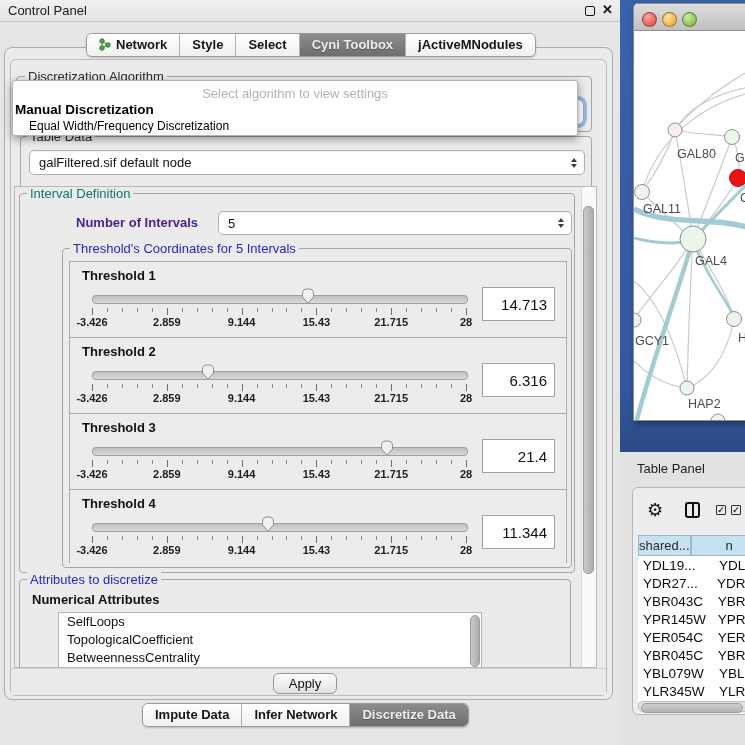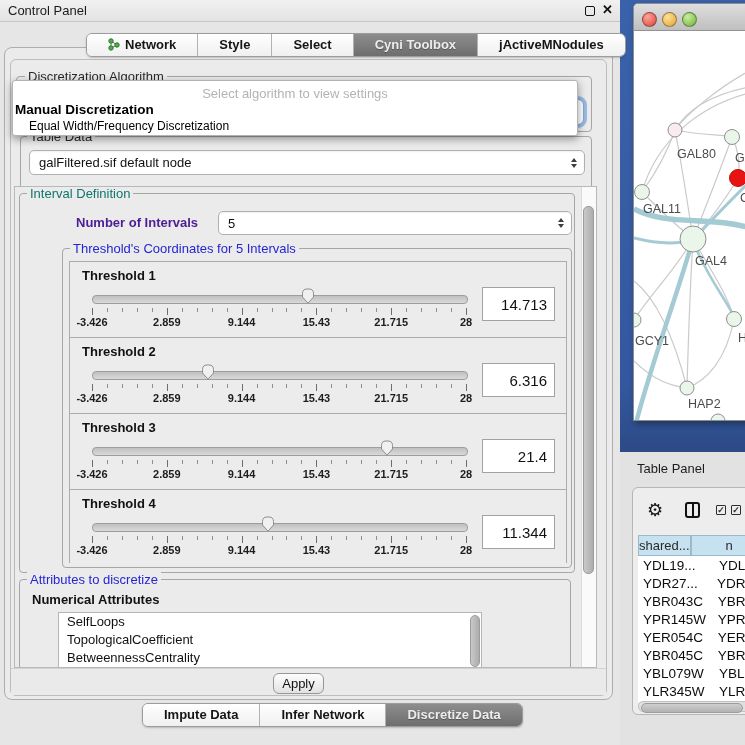--- a/index.html
+++ b/index.html
@@ -12,21 +12,21 @@
   .title-text{left:8px;top:3px;font-size:13px;color:#1b1b1b}
   .float-box{left:585px;top:6px;width:10px;height:10px;border:1.6px solid #111;border-radius:2px}
   .close-x{left:602px;top:2px;font-size:13px;font-weight:700;color:#111}
   .outer-panel{left:4px;top:47px;width:609px;height:653px;background:#ebebeb;
                border:1px solid #adadad;border-radius:8px}
   .inner-panel{left:10px;top:59px;width:597px;height:637px;background:#ebebeb;
                border:1px solid #bdbdbd;border-radius:6px}
   
   .tabgrp{display:flex;border:1px solid #9c9c9c;border-radius:6px;overflow:hidden;
           box-shadow:0 1px 2px rgba(0,0,0,.2);z-index:30}
-  .tab{padding:3px 21px 4px;font-size:13px;font-weight:700;color:#151515;white-space:nowrap;
+  .tab{padding:3px 12px 4px;font-size:13px;font-weight:700;color:#151515;white-space:nowrap;
        background:linear-gradient(#ffffff,#f0f0f0);border-right:1px solid #b2b2b2;
        display:flex;align-items:center;gap:5px}
   .tab:last-child{border-right:none}
   .tab.sel{background:linear-gradient(#8d8d8d,#6e6e6e);color:#ededed;text-shadow:0 1px 1px rgba(0,0,0,.3)}
   
   .group{border:1px solid #a6a6a6;border-radius:4px}
   .glabel{position:absolute;background:#ebebeb;padding:0 3px;font-size:13px;line-height:15px;white-space:nowrap}
   .combo{background:#fff;border:1px solid #b0b0b0;border-radius:5px;font-size:13px;color:#111;
          display:flex;align-items:center;padding-left:9px;box-shadow:inset 0 1px 2px rgba(0,0,0,.06)}
   .stepper{position:absolute;right:7px;top:50%;transform:translateY(-50%);display:flex;flex-direction:column;gap:2px}
@@ -272,21 +272,21 @@
       <div>BetweennessCentrality</div>
       <div class="a vthumb" style="right:1px;top:2px;width:10px;height:52px"></div>
     </div>
   </div>
 
   <div class="a vtrack" style="right:0;top:0;width:15px;height:480px"></div>
   <div class="a vthumb" style="right:2px;top:19px;width:11px;height:368px"></div>
 </div>
 
 <div class="a" style="left:11px;top:668px;width:595px;height:27px;background:#eaeaea;border-top:1px solid #d2d2d2">
-  <div class="btn a" style="left:262px;top:4px;width:51px;height:21px">Apply</div>
+  <div class="btn a" style="left:262px;top:4px;width:64px;height:21px">Apply</div>
 </div>
 
 <div class="a tabgrp" style="left:142px;top:703px">
   <div class="tab">
     <span>Impute Data</span>
   </div>
   <div class="tab">
     <span>Infer Network</span>
   </div>
   <div class="tab sel">

